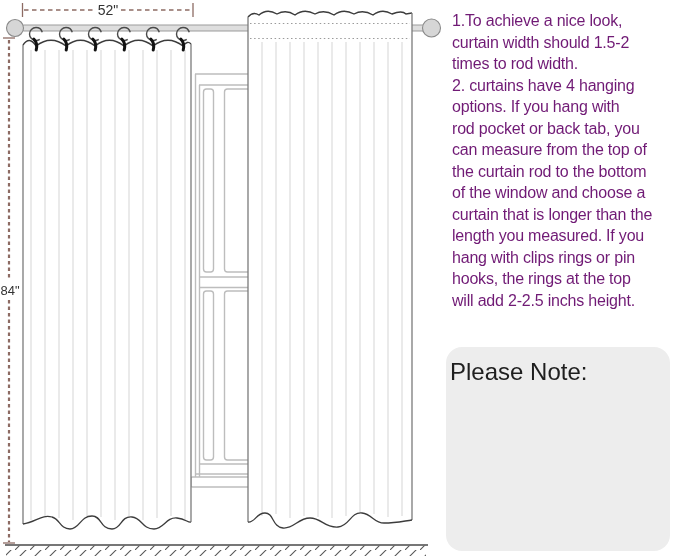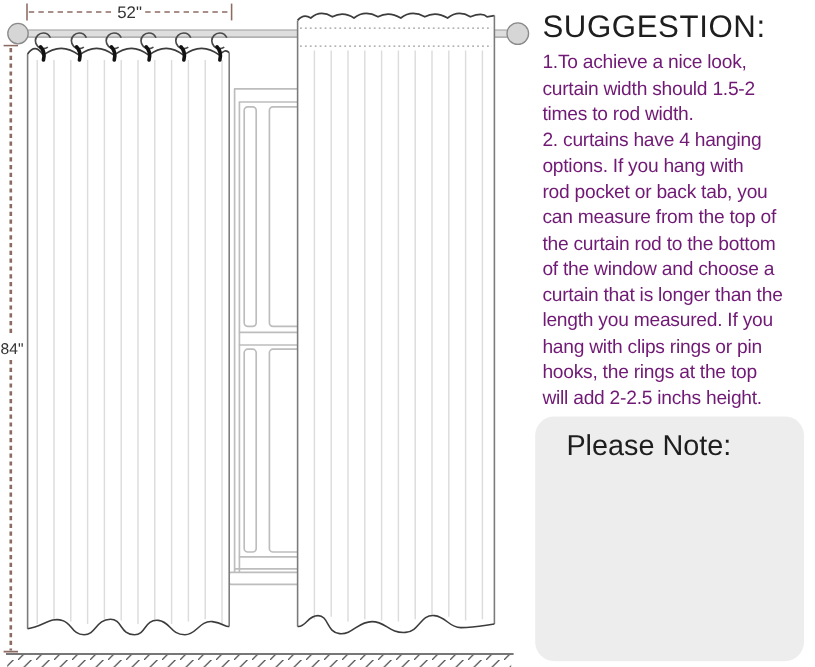--- a/index.html
+++ b/index.html
@@ -7,21 +7,21 @@
     position:relative; width:679px; height:556px; background:#ffffff;
     overflow:hidden; font-family:"Liberation Sans", sans-serif; color:#222222;
   }
   #diagram { position:absolute; left:0; top:0; }
   .right-col { position:absolute; left:452px; top:6px; width:226px; }
   .sg-title { font-size:26px; letter-spacing:0.5px; color:#1e1e1e; line-height:32px; }
   .sg-body  { font-size:16px; line-height:21.5px; letter-spacing:-0.2px;
               white-space:pre-line; color:#701a75; margin-top:4px; }
   .note-box { position:absolute; left:446px; top:347px; width:224px; height:204px;
               background:#ededed; border-radius:16px; box-sizing:border-box;
-              padding:10px 8px 0 26px; }
+              padding:10px 8px 0 4px; }
   .note-title { font-size:24px; color:#1e1e1e; line-height:30px; }
   .note-body  { font-size:17px; line-height:22.3px; letter-spacing:-0.2px;
               white-space:pre-line; color:#1e1e1e; margin-top:2px; }
 </style>
 </head>
 <body>
 
 <div id="page">
 
   <svg id="diagram" width="450" height="556" viewBox="0 0 450 556">
@@ -153,21 +153,20 @@
       <line x1="3" y1="38" x2="15" y2="38" stroke-width="1.3"></line>
       <line x1="9" y1="40" x2="9" y2="280" stroke-width="2.2" stroke-dasharray="3.5 3"></line>
       <line x1="9" y1="300" x2="9" y2="542" stroke-width="2.2" stroke-dasharray="3.5 3"></line>
       <line x1="3" y1="543" x2="15" y2="543" stroke-width="1.3"></line>
       <rect x="0" y="282" width="20" height="16" fill="#ffffff" stroke="none"></rect>
       <text x="10" y="295" text-anchor="middle" font-size="13" stroke="none" fill="#333333">84"</text>
     </g>
   </svg>
 
   <div class="right-col">
-    <div class="sg-title">SUGGESTION:</div>
     <div class="sg-body">1.To achieve a nice look,
 curtain width should 1.5-2
 times to rod width.
 2. curtains have 4 hanging
 options. If you hang with
 rod pocket or back tab, you
 can measure from the top of
 the curtain rod to the bottom
 of the window and choose a
 curtain that is longer than the

